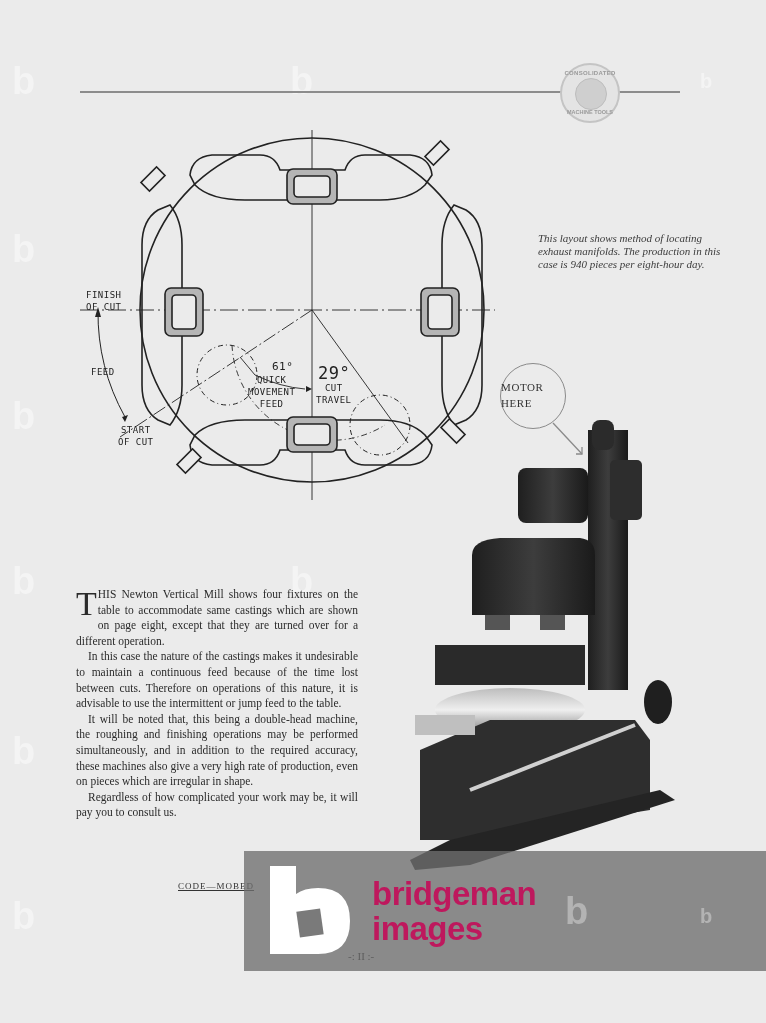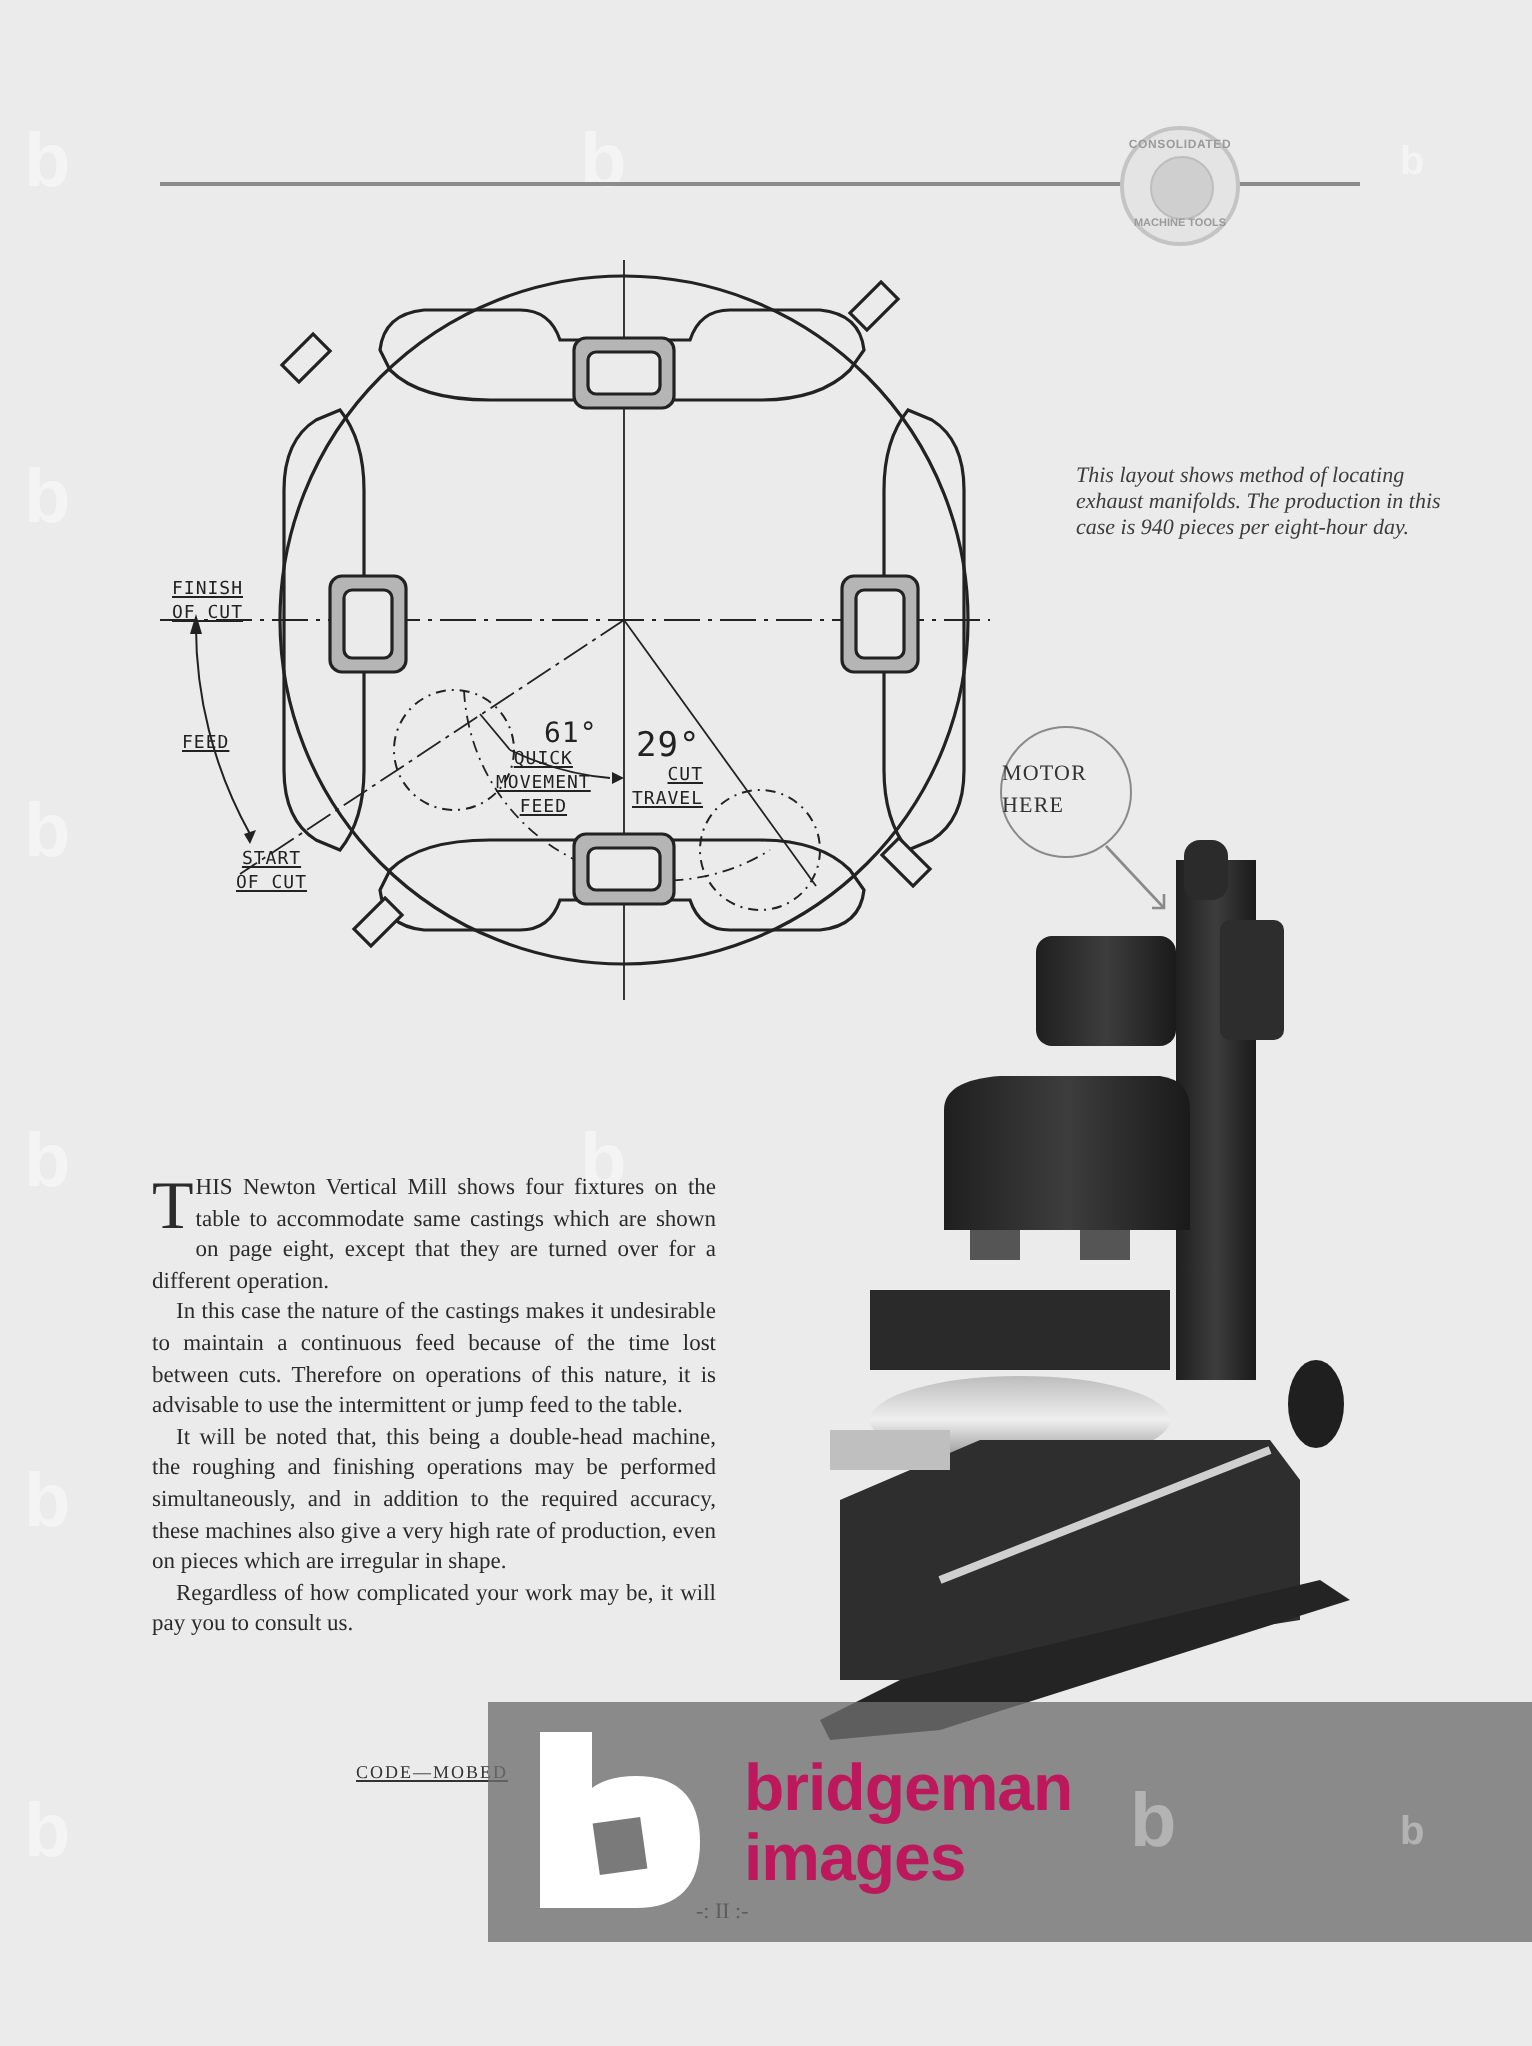--- a/index.html
+++ b/index.html
@@ -5,21 +5,21 @@
   html,body{margin:0;padding:0;}
   body{width:766px;height:1023px;background:#e9e9e9;position:relative;overflow:hidden;font-family:"DejaVu Serif",serif;color:#2b2b2b;}
   .page{position:absolute;left:0;top:0;width:766px;height:1023px;background:#ebebeb;}
   .rule{position:absolute;left:80px;top:91px;width:600px;height:2px;background:#8c8c8c;}
   .seal{position:absolute;left:560px;top:63px;width:60px;height:60px;border-radius:50%;background:#e4e4e4;border:2px solid #c4c4c4;box-sizing:border-box;}
   .seal .inner{position:absolute;left:13px;top:13px;width:30px;height:30px;border-radius:50%;background:#cfcfcf;border:1px solid #bdbdbd;}
   .seal .t1{position:absolute;left:2px;top:5px;width:52px;text-align:center;font:bold 6px "Liberation Sans",sans-serif;color:#9a9a9a;letter-spacing:0.3px;}
   .seal .t2{position:absolute;left:2px;top:44px;width:52px;text-align:center;font:bold 5.5px "Liberation Sans",sans-serif;color:#9a9a9a;}
   .caption{position:absolute;left:538px;top:232px;width:190px;font:italic 11px/13px "Liberation Serif",serif;color:#3c3c3c;}
   .diagram{position:absolute;left:80px;top:125px;width:420px;height:380px;}
-  .dlabel{position:absolute;font:9px "DejaVu Sans Mono",monospace;color:#222;text-decoration:underline;text-align:center;line-height:12px;letter-spacing:0.5px;}
+  .dlabel{position:absolute;font:9px "DejaVu Sans Mono",monospace;color:#222;text-align:center;line-height:12px;letter-spacing:0.5px;}
   .motor{position:absolute;left:500px;top:363px;width:66px;height:66px;border-radius:50%;border:1.5px solid #8a8a8a;box-sizing:border-box;}
   .motor span{display:block;text-align:left;font:11px/16px "Liberation Serif",serif;color:#333;letter-spacing:0.6px;}
   .motor .l1{margin-top:15px;}
   .machine{position:absolute;left:410px;top:420px;width:280px;height:450px;}
   .body-text{position:absolute;left:76px;top:587px;width:282px;font:11.5px/15.6px "Liberation Serif",serif;color:#2b2b2b;text-align:justify;}
   .body-text p{margin:0;text-indent:12px;}
   .body-text p.first{text-indent:0;}
   .dropcap{float:left;font:34px/30px "Liberation Serif",serif;margin:0 1px 0 0;padding-top:2px;}
   .code{position:absolute;left:178px;top:881px;font:9px "Liberation Serif",serif;letter-spacing:1px;color:#333;text-decoration:underline;}
   .pagenum{position:absolute;left:348px;top:950px;font:11px "Liberation Serif",serif;color:#222;}
@@ -100,28 +100,28 @@
 
   <div class="dlabel" style="left:86px;top:289px;">
     <div>FINISH</div>
     <div>OF CUT</div>
   </div>
   <div class="dlabel" style="left:91px;top:366px;">FEED</div>
   <div class="dlabel" style="left:118px;top:424px;">
     <div>START</div>
     <div>OF CUT</div>
   </div>
-  <div class="dlabel" style="left:272px;top:361px;text-decoration:none;font-size:14px;">61°</div>
+  <div class="dlabel" style="left:272px;top:361px;text-decoration:none;font-size:11px;">61°</div>
   <div class="dlabel" style="left:248px;top:374px;">
     <div>QUICK</div>
     <div>MOVEMENT</div>
     <div>FEED</div>
   </div>
   <div class="dlabel" style="left:318px;top:367px;text-decoration:none;font-size:17px;">29°</div>
-  <div class="dlabel" style="left:316px;top:382px;text-align:right;">
+  <div class="dlabel" style="left:316px;top:382px;">
     <div>CUT</div>
     <div>TRAVEL</div>
   </div>
 
   <div class="caption">This layout shows method of locating exhaust manifolds. The production in this case is 940 pieces per eight-hour day.</div>
 
   <div class="motor">
     <span class="l1">MOTOR</span>
     <span>HERE</span>
   </div>

